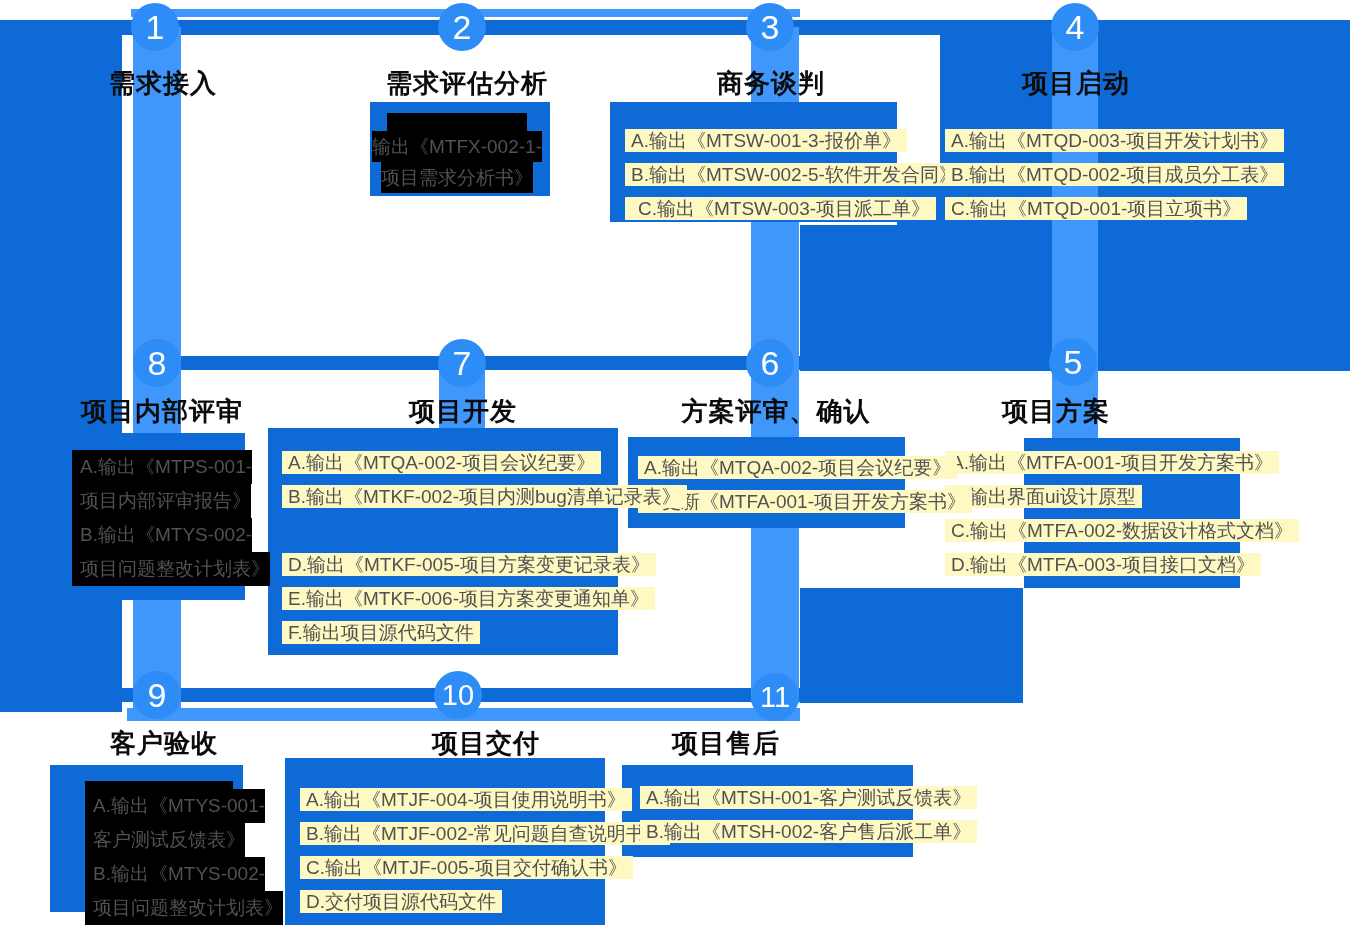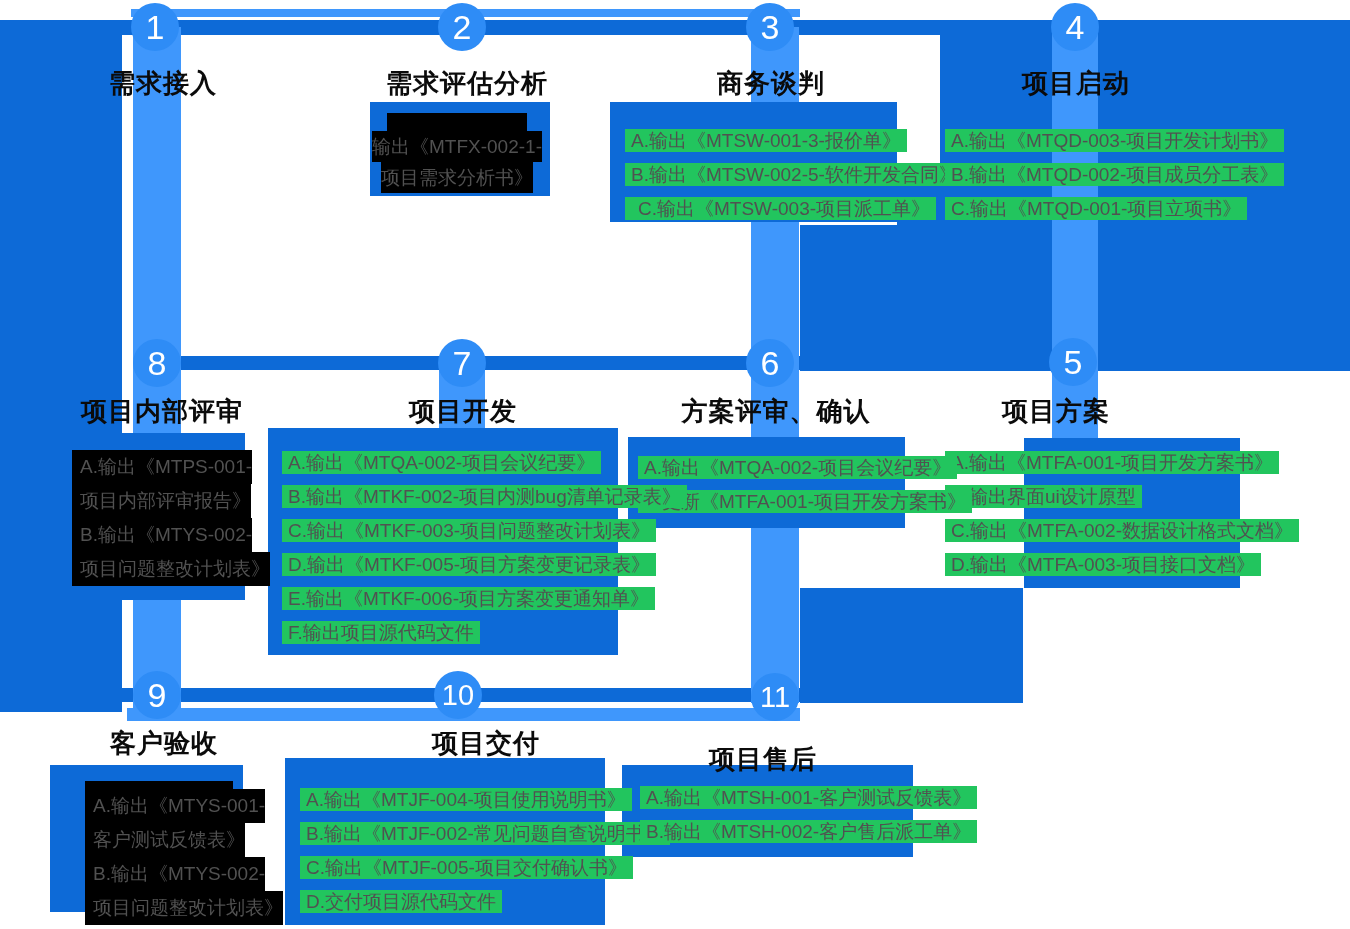--- a/index.html
+++ b/index.html
@@ -12,21 +12,21 @@
     position:absolute;width:48px;height:48px;border-radius:50%;
     background:#2e8cf6;color:#ffffff;display:flex;align-items:center;justify-content:center;
     font-size:34px;font-weight:500;line-height:1;z-index:40;
   }
   .circle.two{font-size:29px;}
   .title{
     position:absolute;transform:translateX(-50%);white-space:nowrap;
     font-size:26px;font-weight:700;color:#0b0b0b;letter-spacing:1px;z-index:30;
   }
   .strip{
-    position:absolute;background:#22c55e;color:#515151;
+    position:absolute;background:#fef9c3;color:#515151;
     font-size:19px;line-height:23px;padding:0 6px;white-space:nowrap;z-index:25;
   }
   .obox{
     position:absolute;background:#000000;color:#515151;
     font-size:19px;z-index:25;display:flex;flex-direction:column;
   }
   .obox .oline{background:#000000;white-space:nowrap;width:max-content;min-width:100%;}
   .obox.center{align-items:center;}
   .obox.left .oline{padding-left:8px;}
 </style>
@@ -93,21 +93,20 @@
     </div>
     <div class="title" style="left: 776px; top: 394px;">方案评审、确认</div>
     <div class="strip" style="left: 638px; top: 456px;">A.输出《MTQA-002-项目会议纪要》</div>
     <div class="strip" style="left: 638px; top: 490px;">B.更新《MTFA-001-项目开发方案书》</div>
     <div class="circle" style="left: 746px; top: 339px;">
       <span>6</span>
     </div>
     <div class="title" style="left: 463px; top: 394px;">项目开发</div>
     <div class="strip" style="left: 282px; top: 451px;">A.输出《MTQA-002-项目会议纪要》</div>
     <div class="strip" style="left: 282px; top: 485px;">B.输出《MTKF-002-项目内测bug清单记录表》</div>
-    <div class="strip" style="left: 282px; top: 519px;">C.输出《MTKF-003-项目问题整改计划表》</div>
     <div class="strip" style="left: 282px; top: 553px;">D.输出《MTKF-005-项目方案变更记录表》</div>
     <div class="strip" style="left: 282px; top: 587px;">E.输出《MTKF-006-项目方案变更通知单》</div>
     <div class="strip" style="left: 282px; top: 621px;">F.输出项目源代码文件</div>
     <div class="circle" style="left: 438px; top: 339px;">
       <span>7</span>
     </div>
     <div class="title" style="left: 162px; top: 394px;">项目内部评审</div>
     <div class="obox left" style="left: 72px; top: 450px; width: 170px; height: 130px; padding-top: 0;">
       <div class="oline" style="line-height: 34px;">A.输出《MTPS-001-</div>
       <div class="oline" style="line-height: 34px;">项目内部评审报告》</div>
@@ -128,19 +127,19 @@
       <span>9</span>
     </div>
     <div class="title" style="left: 486px; top: 726px;">项目交付</div>
     <div class="strip" style="left: 300px; top: 788px;">A.输出《MTJF-004-项目使用说明书》</div>
     <div class="strip" style="left: 300px; top: 822px;">B.输出《MTJF-002-常见问题自查说明书》</div>
     <div class="strip" style="left: 300px; top: 856px;">C.输出《MTJF-005-项目交付确认书》</div>
     <div class="strip" style="left: 300px; top: 890px;">D.交付项目源代码文件</div>
     <div class="circle two" style="left: 434px; top: 671px;">
       <span>10</span>
     </div>
-    <div class="title" style="left: 763px; top: 726px; margin-top: 16px;">项目售后</div>
+    <div class="title" style="left: 726px; top: 726px;">项目售后</div>
     <div class="strip" style="left: 640px; top: 786px;">A.输出《MTSH-001-客户测试反馈表》</div>
     <div class="strip" style="left: 640px; top: 820px;">B.输出《MTSH-002-客户售后派工单》</div>
     <div class="circle two" style="left: 751px; top: 673px;">
       <span>11</span>
     </div>
   </div>
 
 </body></html>

